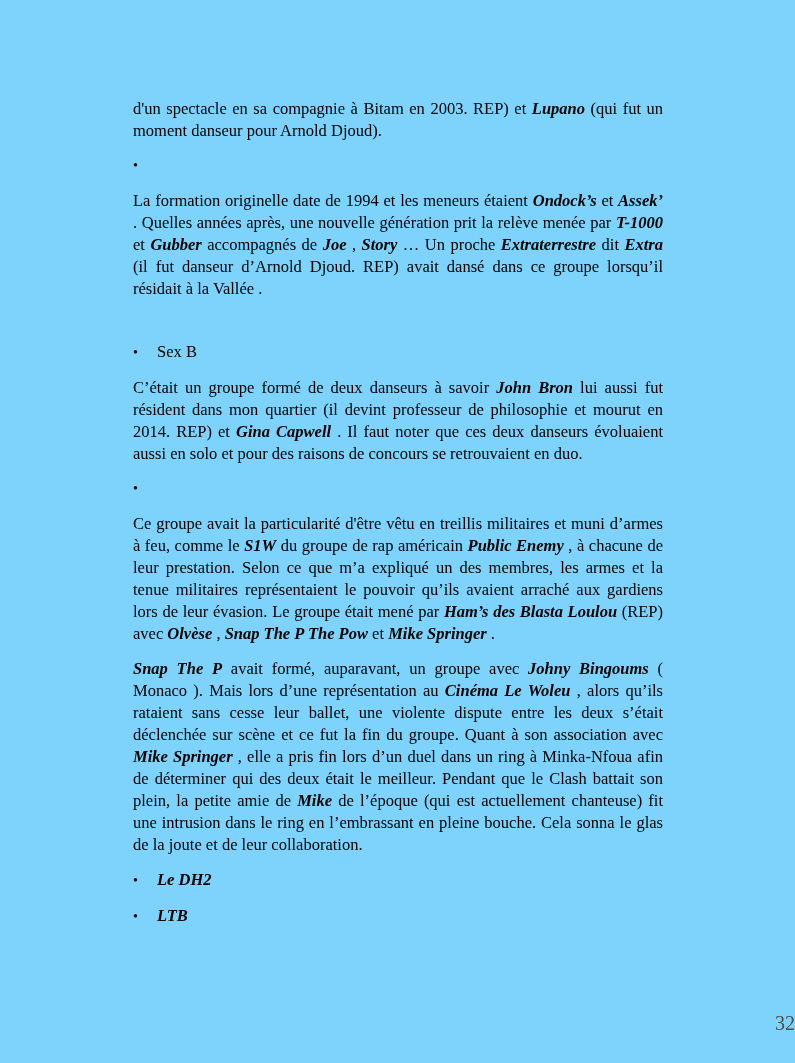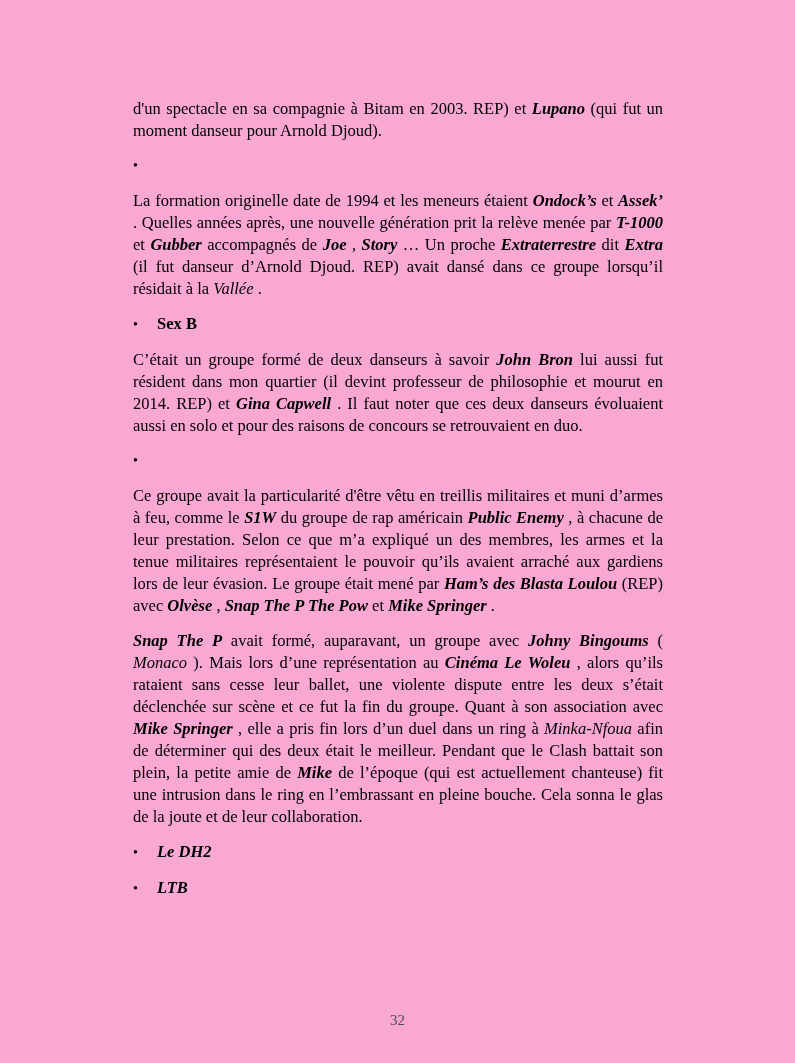--- a/index.html
+++ b/index.html
@@ -5,58 +5,58 @@
 <style>
   html, body {
     margin: 0;
     padding: 0;
     background: #ffffff;
   }
   .page {
     position: relative;
     width: 795px;
     height: 1063px;
-    background: #f9a8d4;
+    background: #7dd3fc;
     overflow: hidden;
     font-family: "Liberation Serif", "DejaVu Serif", serif;
     color: #000000;
   }
   .content {
     position: absolute;
     left: 133px;
     top: 98px;
     width: 530px;
     font-size: 16.5px;
     line-height: 22px;
   }
   .content p {
     margin: 0 0 13px 0;
     text-align: justify;
   }
-  .seg-b  { font-weight: bold; }
-  .seg-i  { font-style: italic; }
+  .seg-b  { font-weight: normal; margin-top: 28px; }
+  .seg-i  { }
   .seg-bi { font-weight: bold; font-style: italic; }
   .bullet {
     display: flex;
     align-items: baseline;
     margin: 6px 0 13px 0;
   }
   .bullet-glyph {
     flex: 0 0 24px;
     width: 24px;
     font-size: 14px;
   }
   .bullet-text { }
   .page-number {
     position: absolute;
     left: 0;
     right: 0;
     top: 1012px;
-    text-align: center;
-    font-size: 15px;
+    text-align: right;
+    font-size: 20px;
     color: #4c4c4c;
   }
 </style>
 </head>
 <body>
 
 <div class="page">
   <div class="content">
       <p><span>d'un spectacle en sa compagnie à Bitam en 2003. REP) et </span><span class="seg-bi">Lupano</span><span> (qui fut un moment danseur pour Arnold Djoud).</span></p>
       <div class="bullet">

